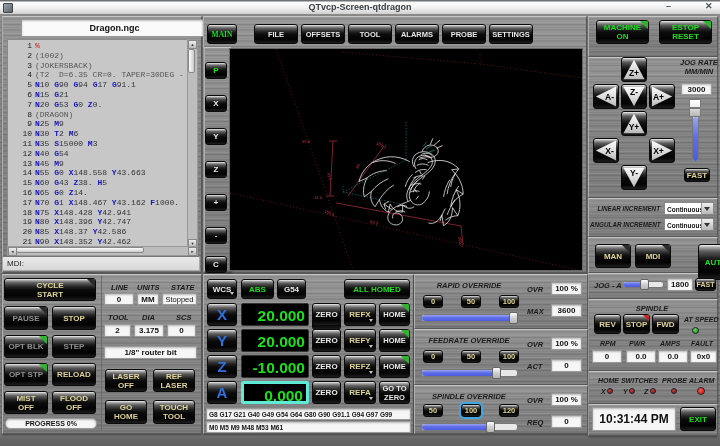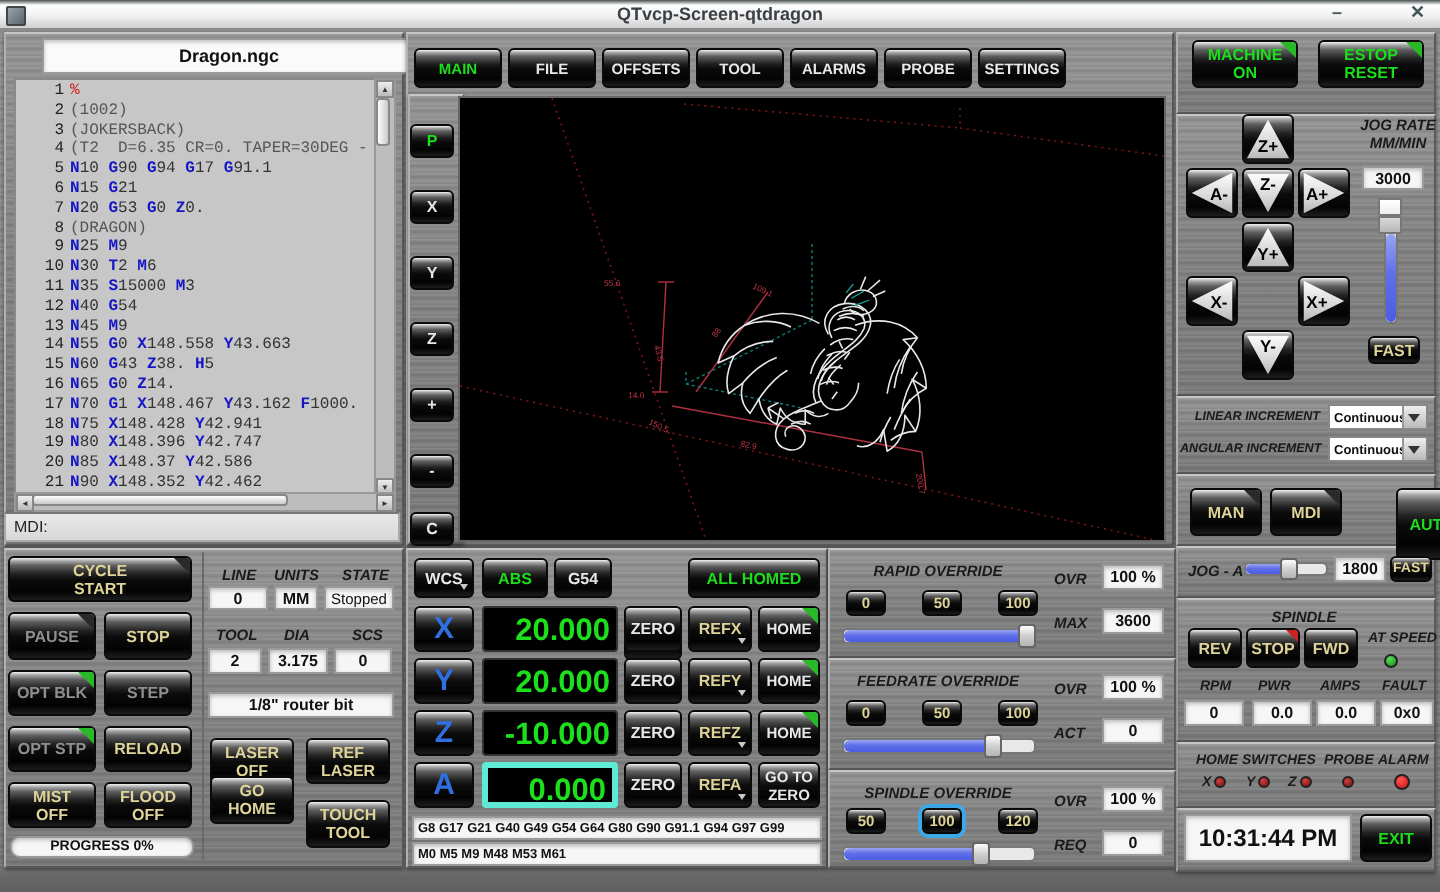--- a/index.html
+++ b/index.html
@@ -101,21 +101,21 @@
 <div id="centerpanel">
  <div class="panel metal" style="left:203px;top:16px;width:382px;height:255px;"></div>
  <div class="panel metal" style="left:204px;top:47px;width:26px;height:223px;border-width:1px;"></div>
 <div class="btn green" style="left:205px;top:62px;width:22px;height:17px;font-size:8px;">P</div>
 <div class="btn white" style="left:205px;top:95px;width:22px;height:17px;font-size:8px;">X</div>
 <div class="btn white" style="left:205px;top:128px;width:22px;height:17px;font-size:8px;">Y</div>
 <div class="btn white" style="left:205px;top:161px;width:22px;height:17px;font-size:8px;">Z</div>
 <div class="btn white" style="left:205px;top:194px;width:22px;height:17px;font-size:8px;">+</div>
 <div class="btn white" style="left:205px;top:227px;width:22px;height:17px;font-size:8px;">-</div>
 <div class="btn white" style="left:205px;top:256px;width:22px;height:17px;font-size:8px;">C</div>
-<div class="btn green" style="left:207px;top:24px;width:44px;height:20px;font-size:7.5px;">MAIN</div>
+<div class="btn green" style="left:207px;top:24px;width:30px;height:20px;font-size:7.5px;font-family:Liberation Serif, serif;">MAIN</div>
 <div class="btn white" style="left:254px;top:24px;width:44px;height:20px;font-size:7.5px;">FILE</div>
 <div class="btn white" style="left:301px;top:24px;width:44px;height:20px;font-size:7.5px;">OFFSETS</div>
 <div class="btn white" style="left:348px;top:24px;width:44px;height:20px;font-size:7.5px;">TOOL</div>
 <div class="btn white" style="left:395px;top:24px;width:44px;height:20px;font-size:7.5px;">ALARMS</div>
 <div class="btn white" style="left:442px;top:24px;width:44px;height:20px;font-size:7.5px;">PROBE</div>
 <div class="btn white" style="left:489px;top:24px;width:44px;height:20px;font-size:7.5px;">SETTINGS</div>
 
  <div style="position:absolute;left:229px;top:48px;width:354px;height:223px;background:#222;border:1px solid #666;box-sizing:border-box;"></div>
 <svg id="preview" style="position:absolute;left:230px;top:49px;" width="352" height="221" viewBox="0 0 352 221">
 <rect x="0" y="0" width="352" height="221" fill="#000"></rect>
@@ -307,21 +307,21 @@
  <div class="wbox" style="left:162px;top:293px;width:35px;height:12px;font-size:7.5px;font-weight:normal;">Stopped</div>
  <div class="lbl" style="left:108px;top:313px;">TOOL</div>
  <div class="lbl" style="left:142px;top:313px;">DIA</div>
  <div class="lbl" style="left:176px;top:313px;">SCS</div>
  <div class="wbox" style="left:104px;top:324px;width:27px;height:13px;">2</div>
  <div class="wbox" style="left:134px;top:324px;width:30px;height:13px;">3.175</div>
  <div class="wbox" style="left:167px;top:324px;width:29px;height:13px;">0</div>
  <div class="wbox" style="left:104px;top:346px;width:93px;height:13px;">1/8" router bit</div>
  <div class="btn" style="left:105px;top:369px;width:42px;height:23px;">LASER<br>OFF</div>
  <div class="btn" style="left:153px;top:369px;width:42px;height:23px;">REF<br>LASER</div>
- <div class="btn" style="left:105px;top:388px;width:42px;height:24px;">GO<br>HOME</div>
+ <div class="btn" style="left:105px;top:400px;width:42px;height:24px;">GO<br>HOME</div>
  <div class="btn" style="left:153px;top:400px;width:42px;height:24px;">TOUCH<br>TOOL</div>
 </div>
 <div id="dro">
  <div class="panel metal" style="left:203px;top:274px;width:209px;height:158px;"></div>
  <div class="btn white" style="left:207px;top:279px;width:30px;height:20px;">WCS<i class="dd"></i></div>
  <div class="btn green" style="left:241px;top:279px;width:33px;height:20px;">ABS</div>
  <div class="btn white" style="left:277px;top:279px;width:29px;height:20px;">G54</div>
  <div class="btn white" style="left:312px;top:279px;width:29px;height:24px;margin-top:27px;">DTG</div>
  <div class="btn green" style="left:344px;top:279px;width:66px;height:20px;">ALL HOMED</div>
 

